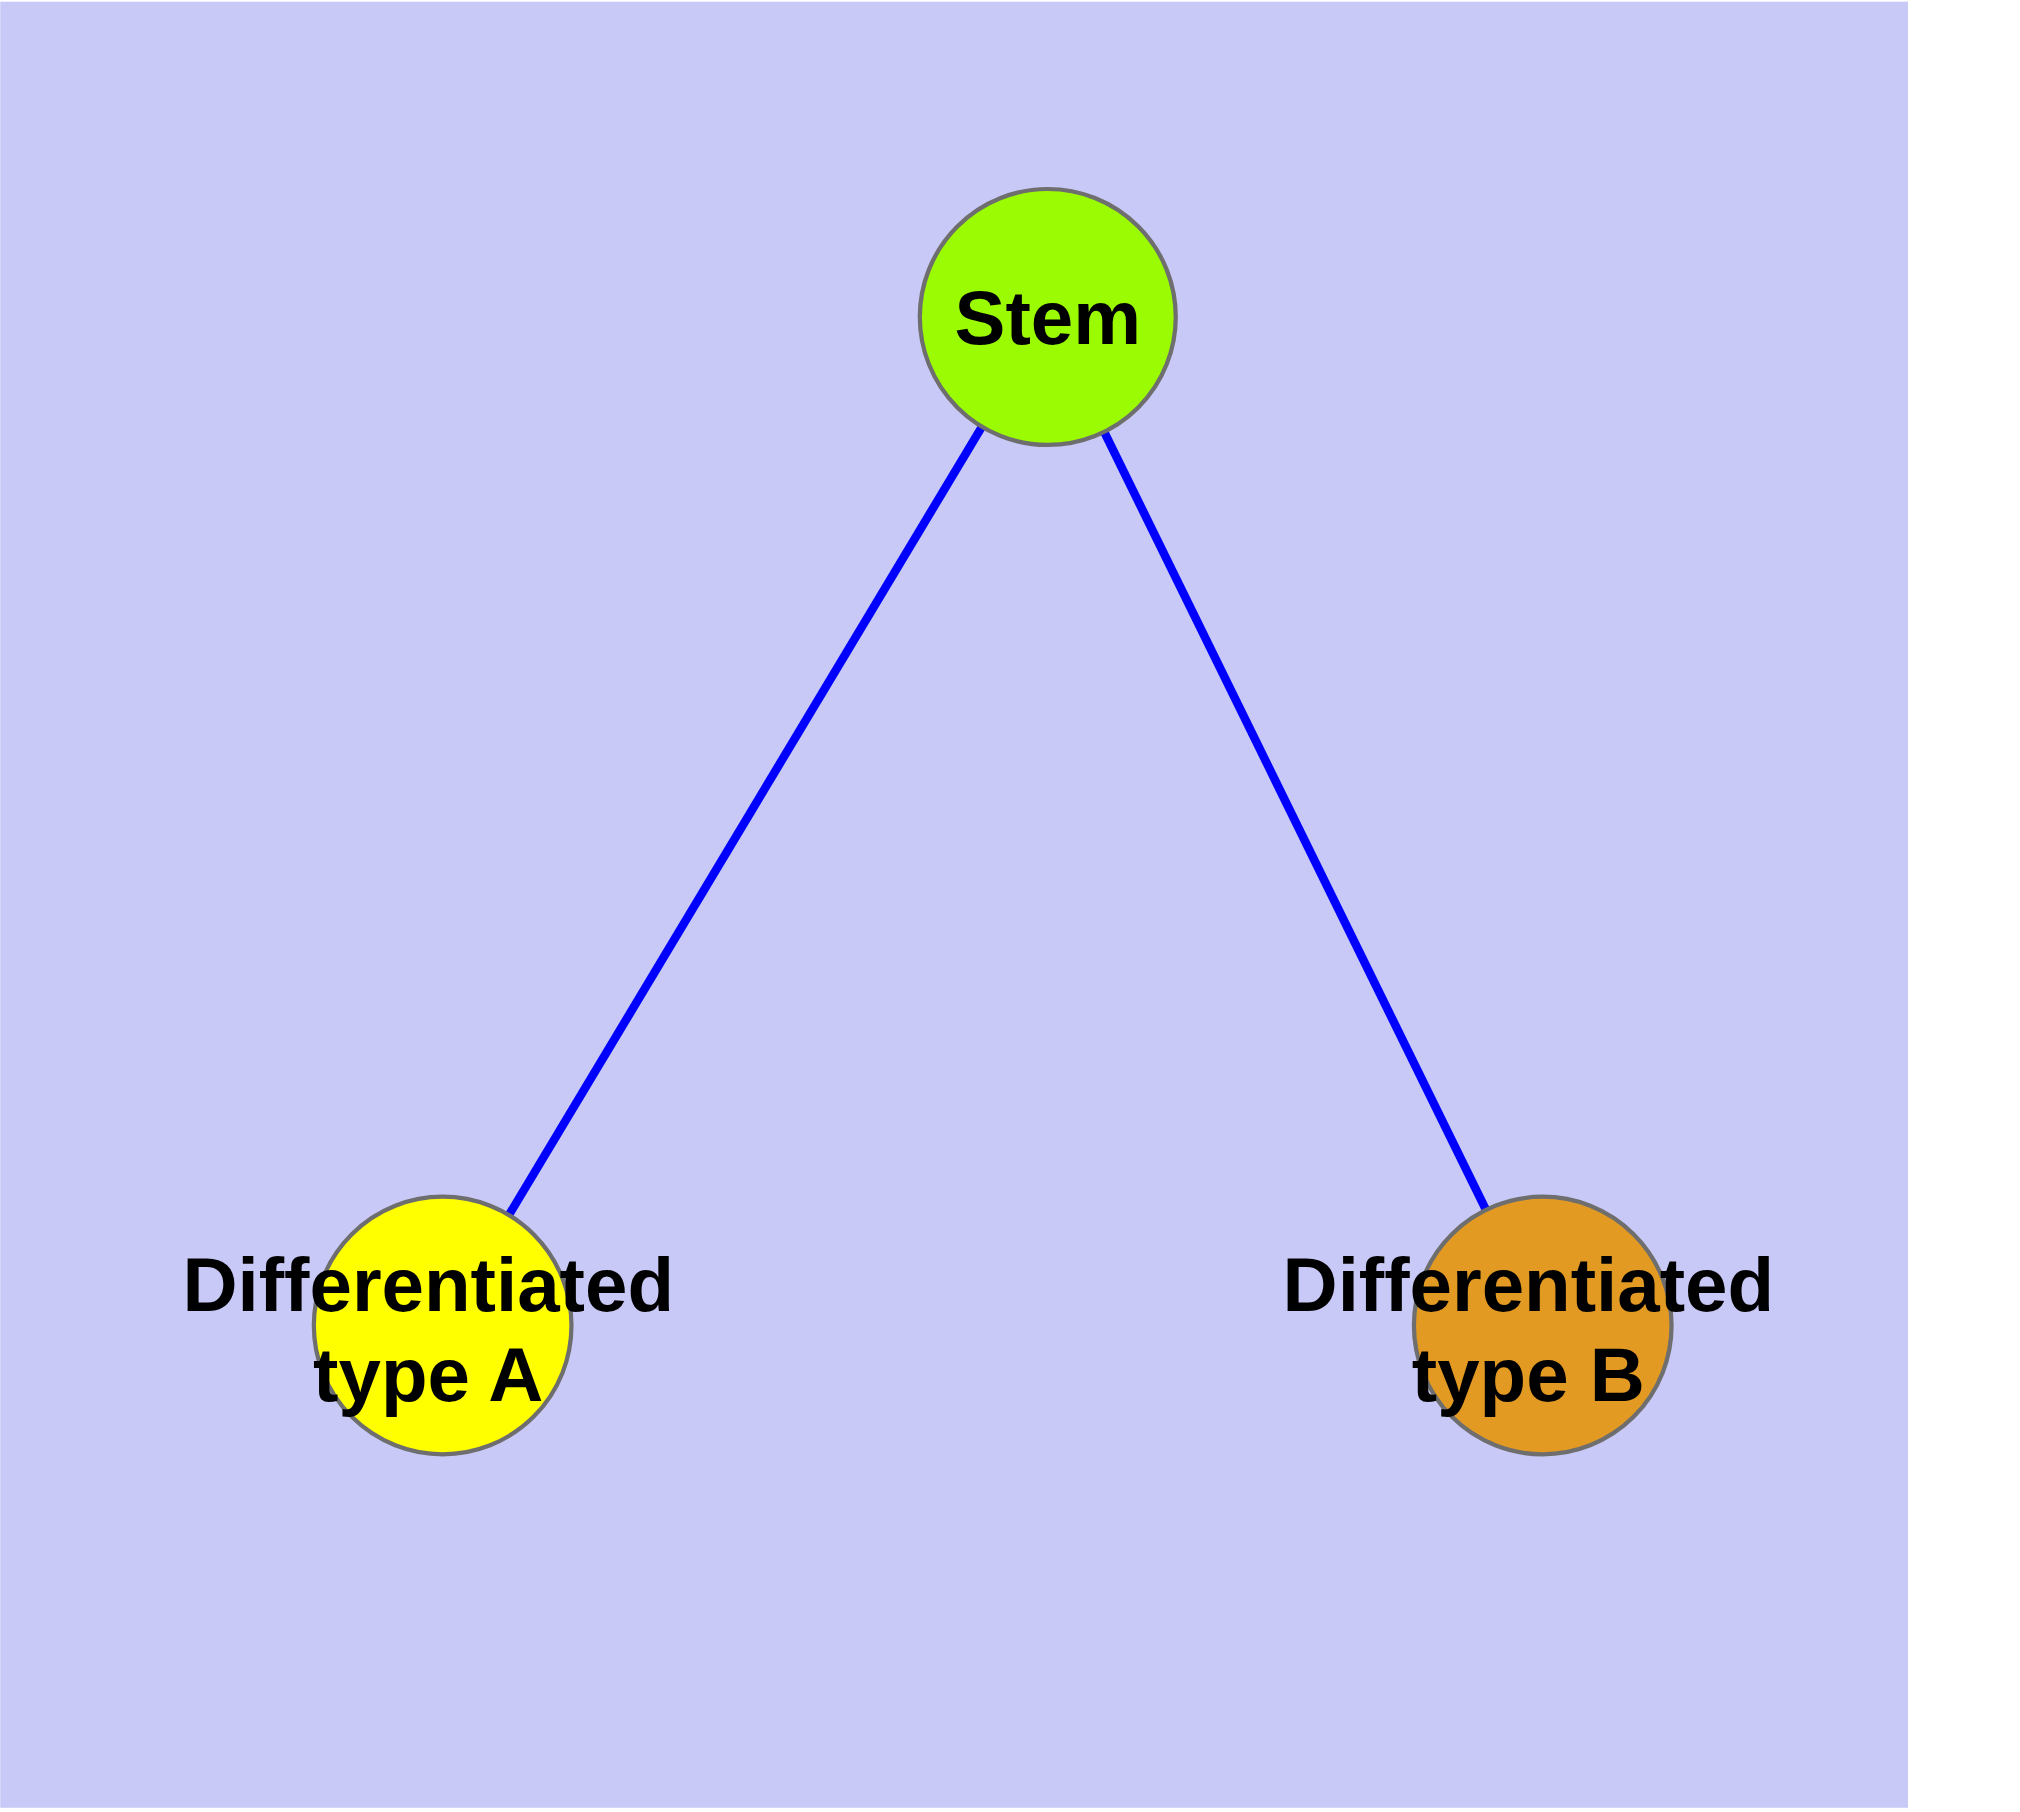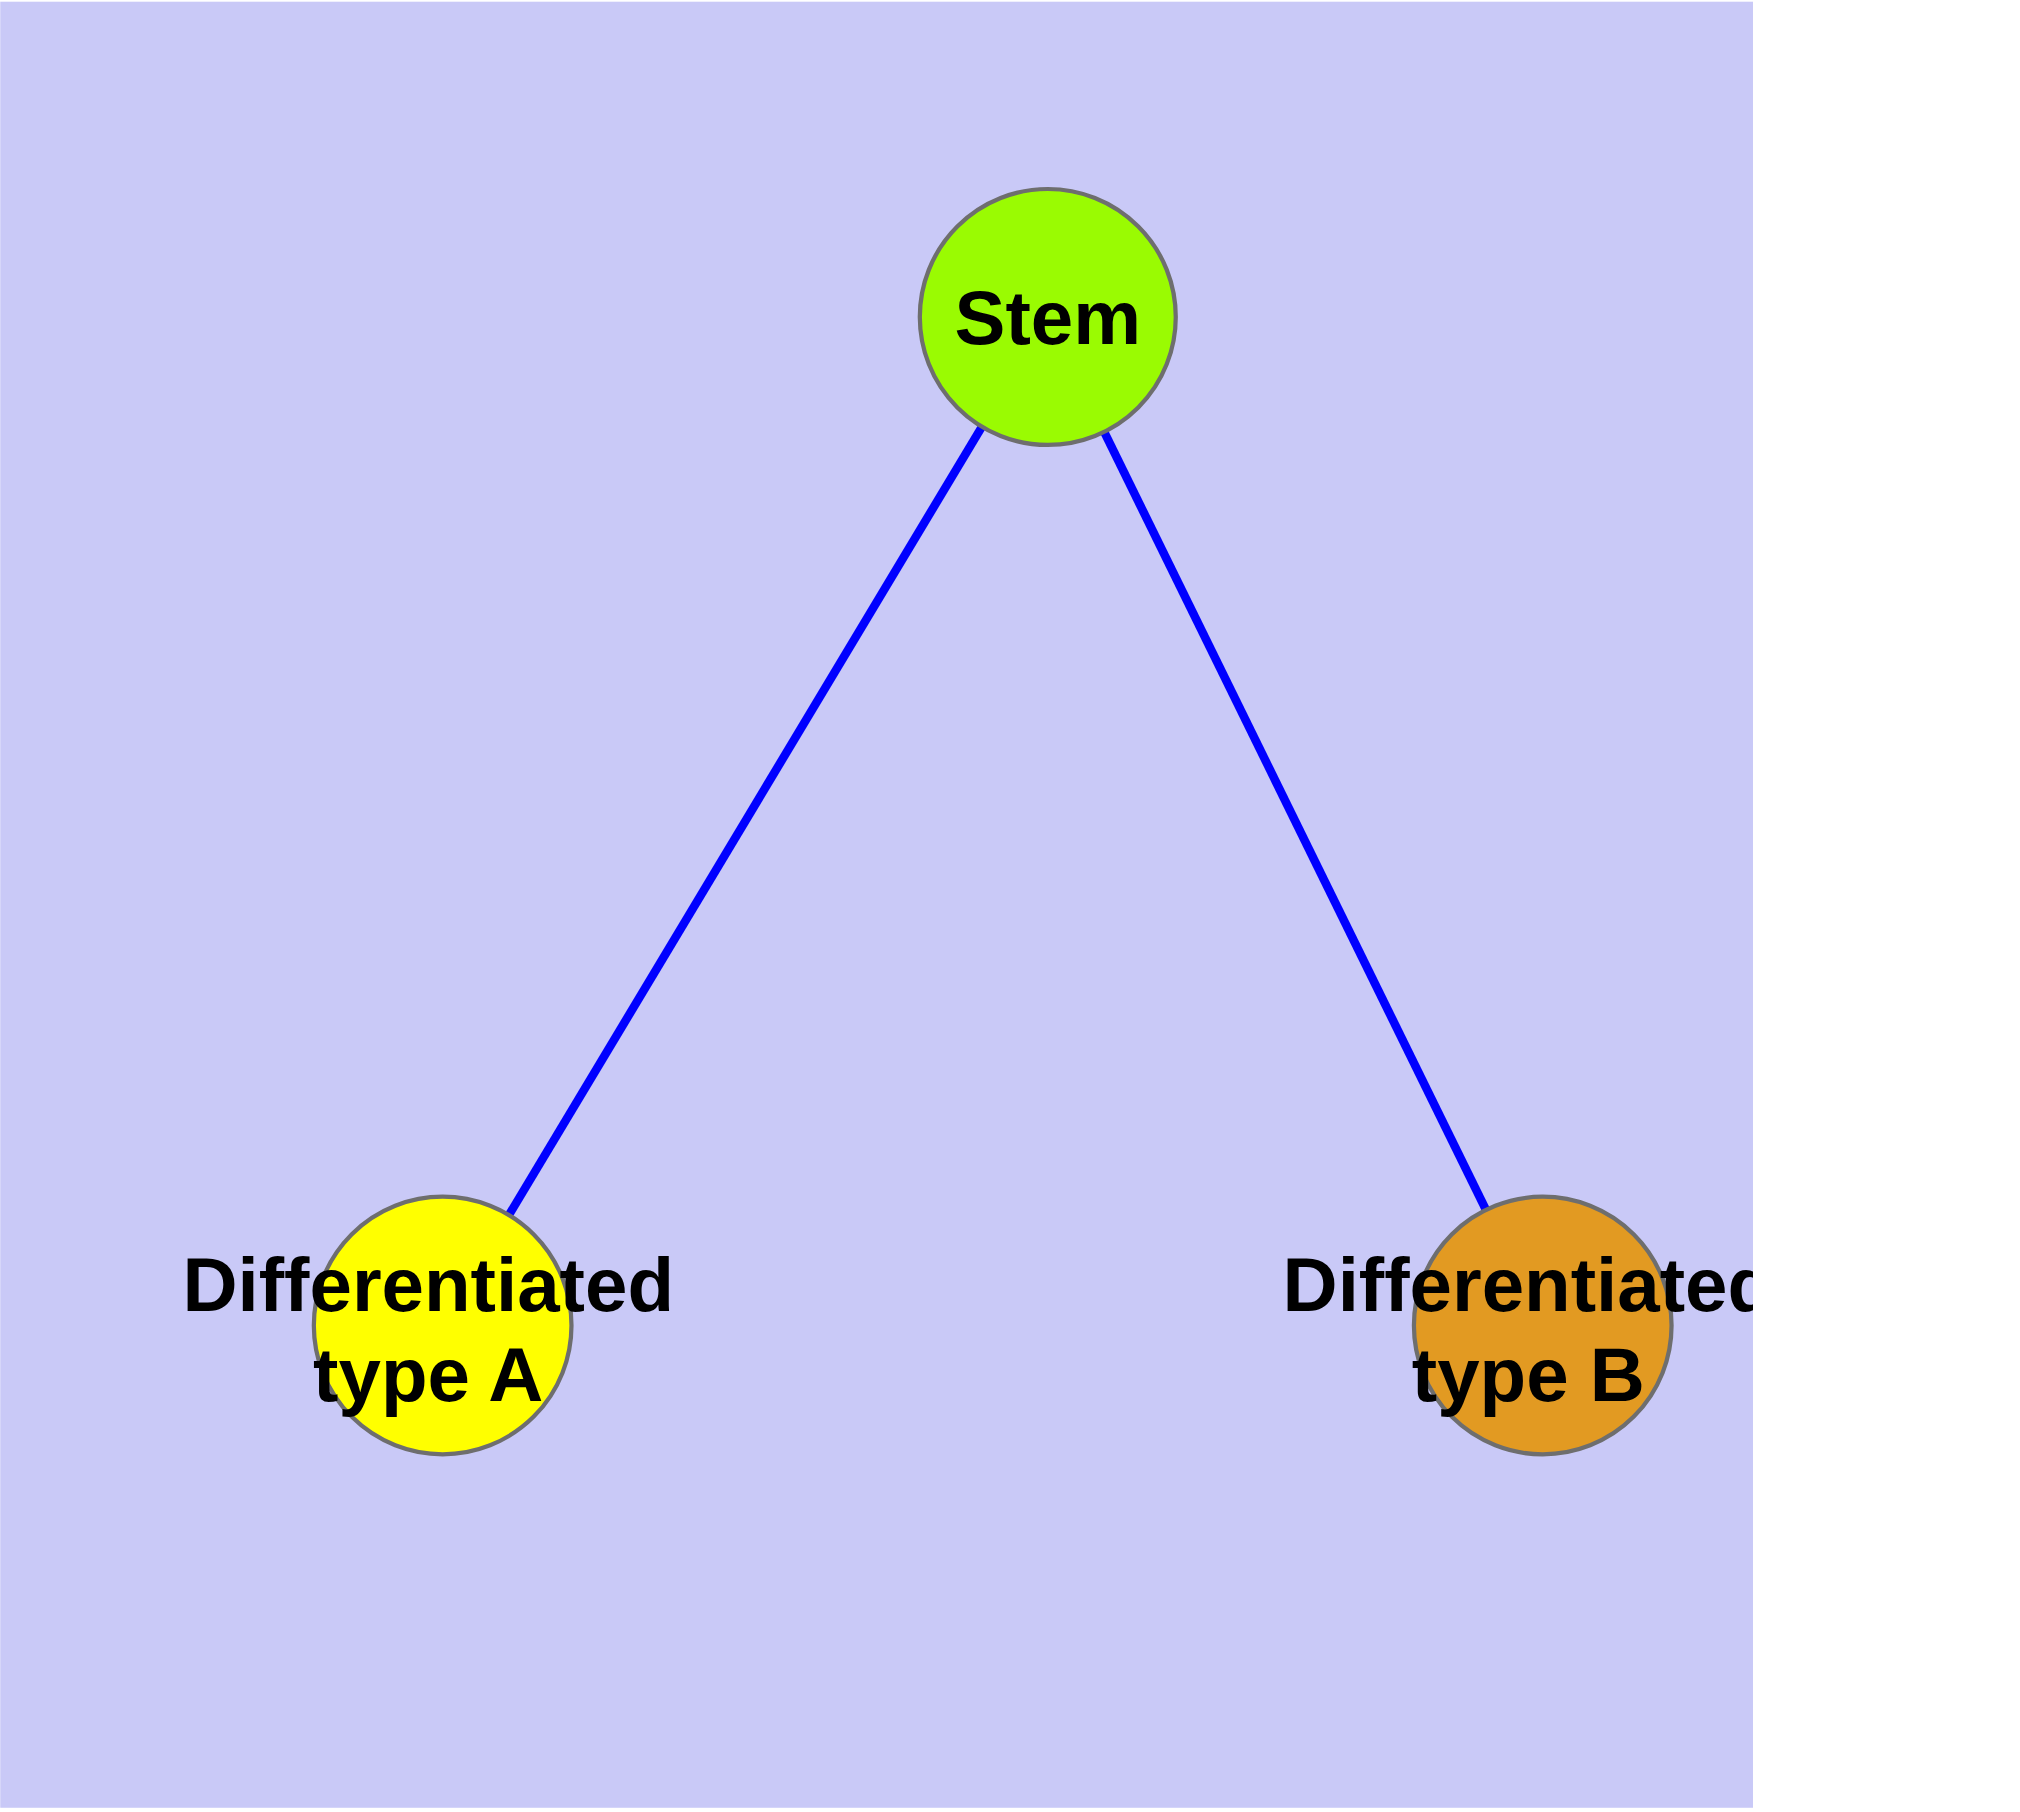--- a/index.html
+++ b/index.html
@@ -2,21 +2,21 @@
 <html style="font-size:13.6px"><head>
 <meta charset="utf-8">
 <style>
   html, body {
     margin: 0;
     padding: 0;
     background: #ffffff;
   }
   .stage {
     position: relative;
-    width: 1753px;
+    width: 1908px;
     height: 1812px;
     background: #ffffff;
     overflow: hidden;
     font-family: "Liberation Sans", sans-serif;
   }
   svg {
     display: block;
     width: 2021px;
     height: 1812px;
   }

